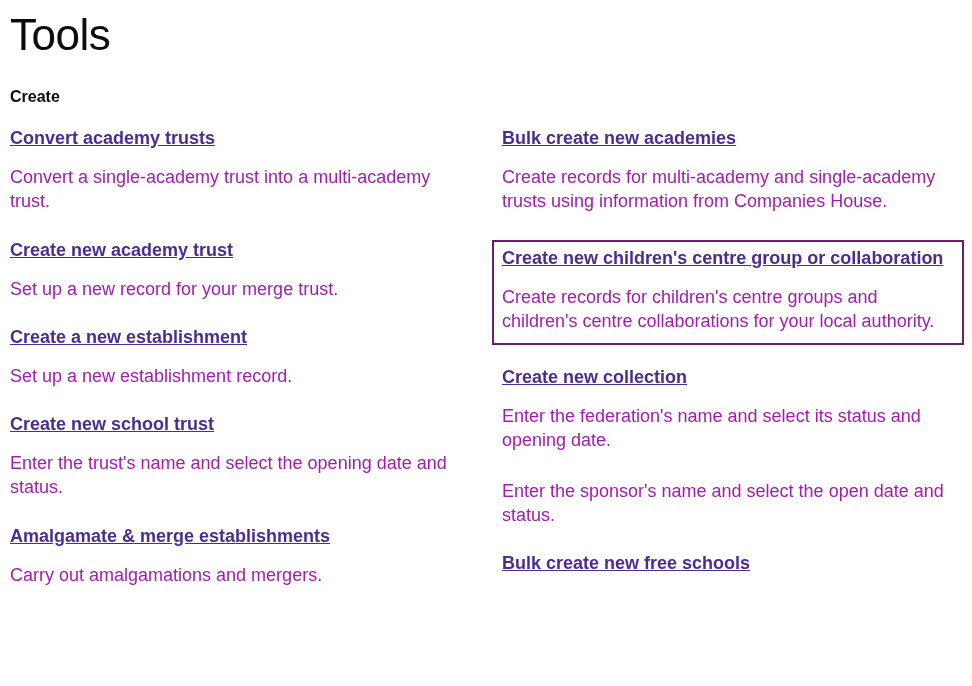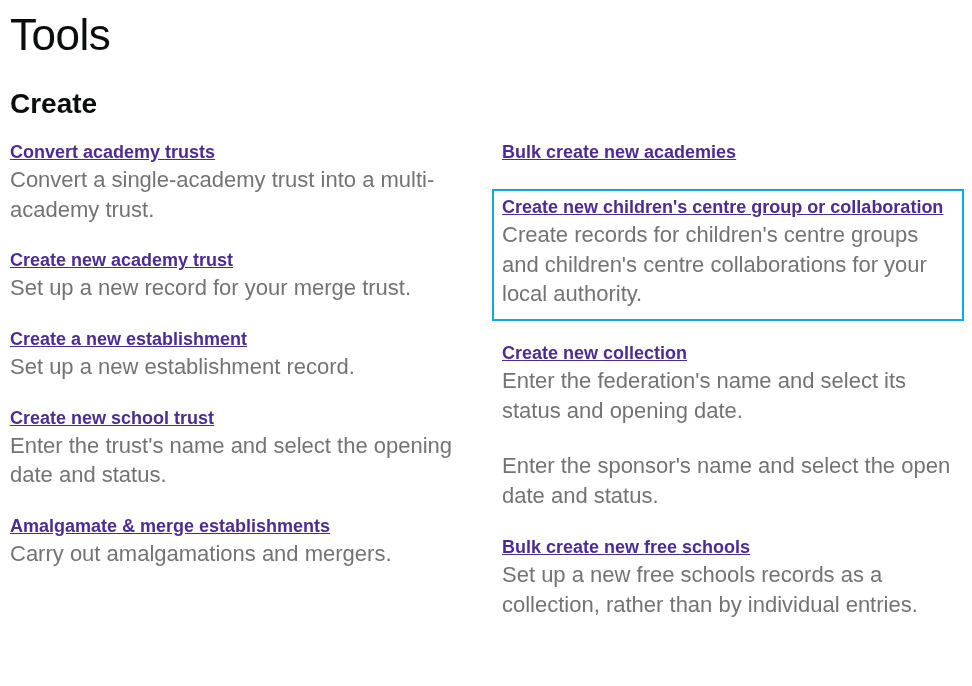--- a/index.html
+++ b/index.html
@@ -11,21 +11,21 @@
     background: #fff;
     width: 972px;
   }
   h1 {
     font-size: 44px;
     font-weight: 400;
     margin: 0 0 28px 0;
     letter-spacing: -0.5px;
   }
   h2 {
-    font-size: 28px;
+    font-size: 16px;
     font-weight: 700;
     margin: 0 0 22px 0;
   }
   .columns {
     display: flex;
     gap: 32px;
   }
   .col {
     flex: 1;
     min-width: 0;
@@ -35,27 +35,27 @@
   }
   .link {
     color: #4c2c92;
     font-weight: 700;
     font-size: 18px;
     text-decoration: underline;
     cursor: pointer;
     display: inline;
   }
   .desc {
-    margin-top: 2px;
-    font-size: 22px;
+    margin-top: 16px;
+    font-size: 18px;
     line-height: 1.35;
-    color: #737373;
+    color: #a21caf;
   }
   .highlight {
-    border: 2px solid #0ea5e9;
+    border: 2px solid #701a75;
     padding: 6px 8px 10px 8px;
     margin-left: -10px;
     margin-right: -2px;
     margin-bottom: 22px;
   }
 </style>
 </head>
 <body>
 
 <h1>Tools</h1>
@@ -89,36 +89,36 @@
       <a class="link">Amalgamate &amp; merge establishments</a>
       <div class="desc">Carry out amalgamations and mergers.</div>
     </div>
 
   </div>
 
   <div class="col">
 
     <div class="item">
       <a class="link">Bulk create new academies</a>
+      <div class="desc">Create records for multi-academy and single-academy trusts using information from Companies House.</div>
     </div>
 
     <div class="item highlight">
       <a class="link">Create new children's centre group or collaboration</a>
       <div class="desc">Create records for children's centre groups and children's centre collaborations for your local authority.</div>
     </div>
 
     <div class="item">
       <a class="link">Create new collection</a>
       <div class="desc">Enter the federation's name and select its status and opening date.</div>
     </div>
 
     <div class="item">
       <div class="desc">Enter the sponsor's name and select the open date and status.</div>
     </div>
 
     <div class="item">
       <a class="link">Bulk create new free schools</a>
-      <div class="desc">Set up a new free schools records as a collection, rather than by individual entries.</div>
     </div>
 
   </div>
 
 </div>
 
 </body></html>

